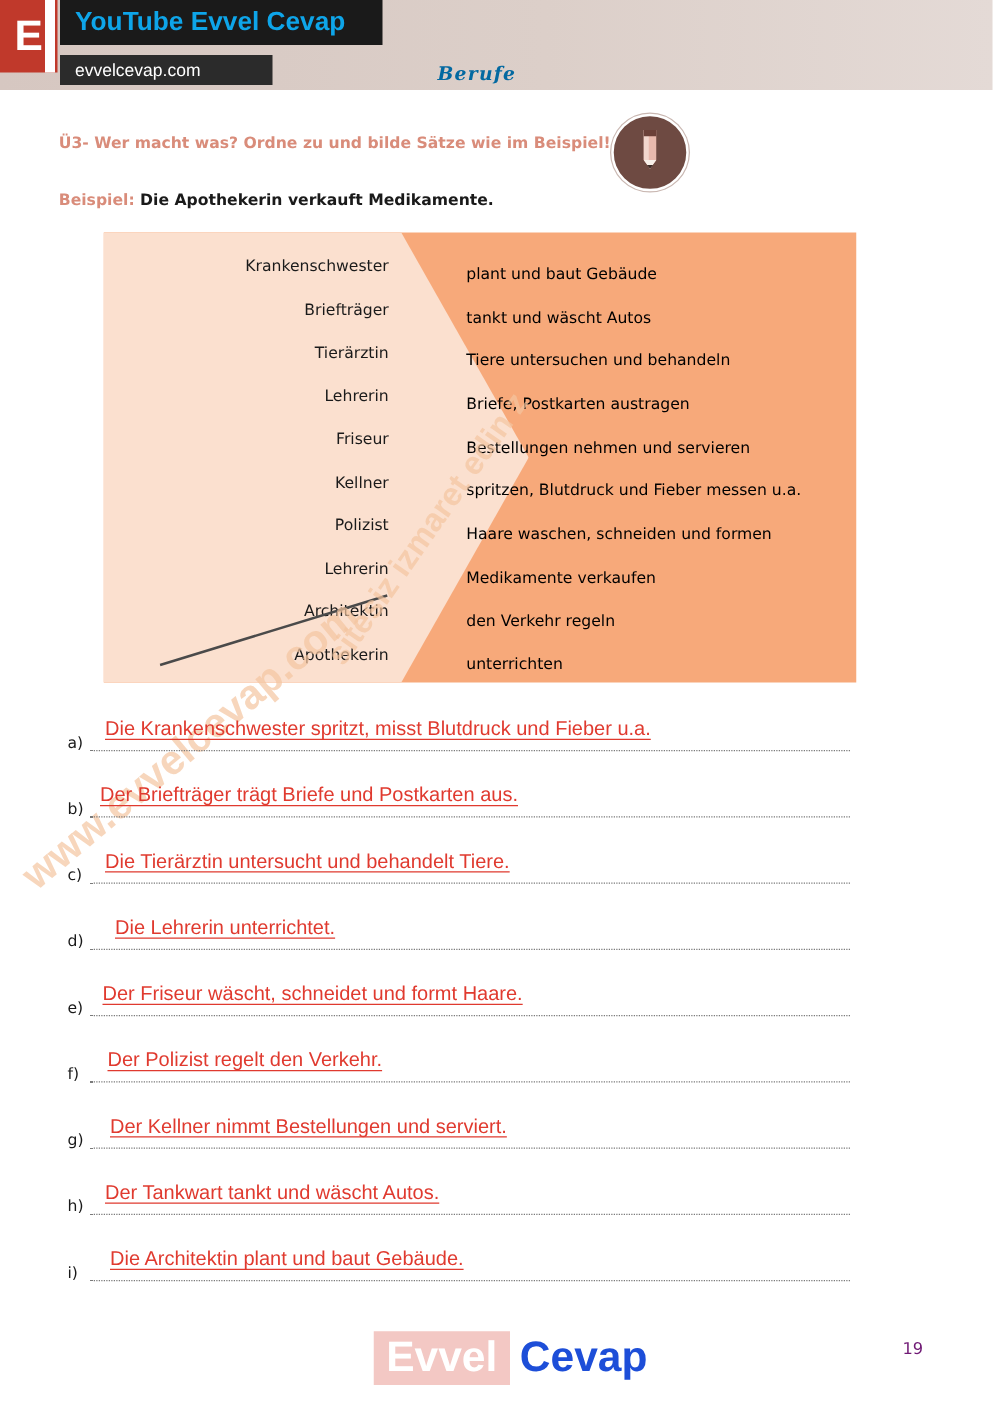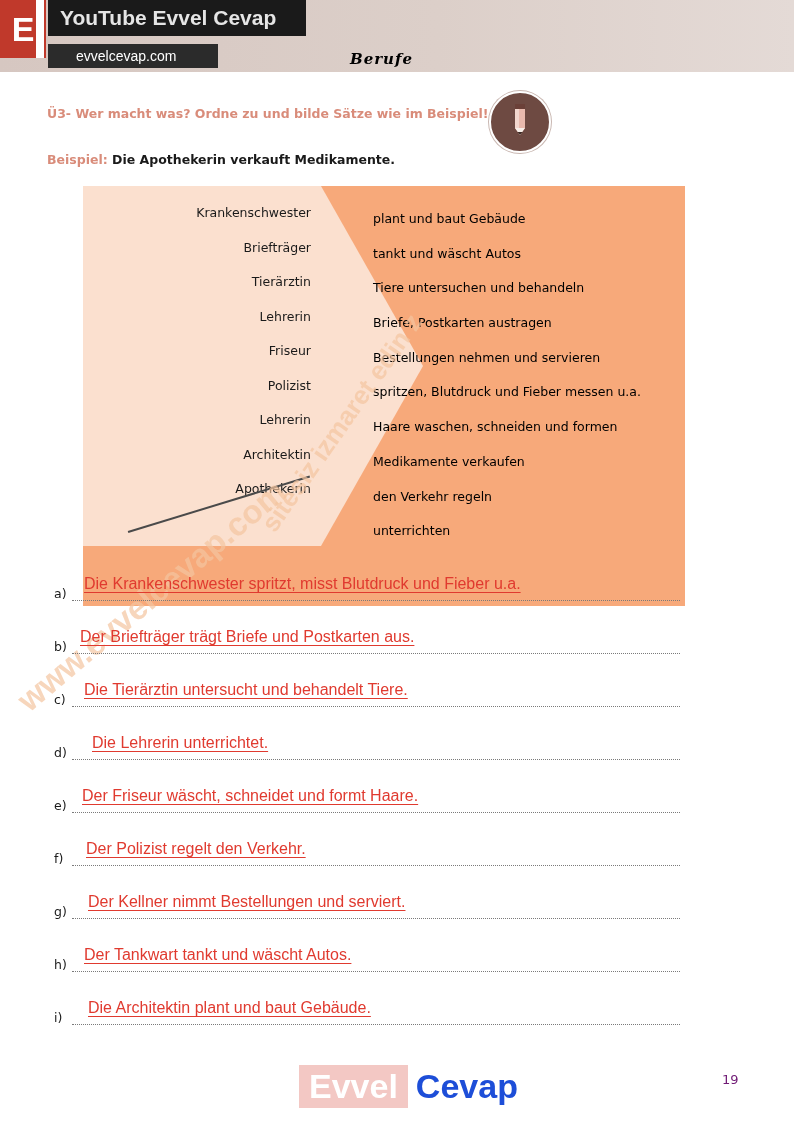--- a/index.html
+++ b/index.html
@@ -50,49 +50,49 @@
     position: absolute;
     left: 36px; top: 0;
     width: 8px; height: 58px;
     background: #ffffff;
   }
   .yt-title {
     position: absolute;
     left: 48px; top: 0;
     width: 258px; height: 36px;
     background: #1a1a1a;
-    color: #e5e5e5;
+    color: #0ea5e9;
     font-size: 21px;
     font-weight: bold;
     font-family: "Liberation Sans", sans-serif;
     display: flex;
     align-items: center;
     padding-left: 12px;
     box-sizing: border-box;
   }
   .site-title {
     position: absolute;
     left: 48px; top: 44px;
     width: 170px; height: 24px;
     background: #2b2b2b;
     color: #ffffff;
     font-size: 14px;
     font-family: "Liberation Sans", sans-serif;
     display: flex;
     align-items: center;
-    padding-left: 28px;
+    padding-left: 12px;
     box-sizing: border-box;
   }
   .header-topic {
     position: absolute;
     left: 350px; top: 50px;
     font-style: italic;
     font-weight: bold;
     font-size: 15px;
-    color: #000000;
+    color: #0369a1;
     letter-spacing: 1px;
     font-family: "DejaVu Serif", serif;
   }
 
   
   .instruction {
     position: absolute;
     left: 47px; top: 106px;
     font-size: 12.5px;
     color: #d98c7a;
@@ -123,21 +123,21 @@
     background: #6e4a42;
     border: 2px solid #ffffff;
     box-shadow: 0 0 0 1px #c9b7b1;
   }
   .pencil-badge svg { position: absolute; left: 15px; top: 11px; }
 
   
   .wordbox {
     position: absolute;
     left: 83px; top: 186px;
-    width: 602px; height: 420px;
+    width: 602px; height: 360px;
     background: #f7a97a;
     overflow: hidden;
   }
   .wordbox-left {
     position: absolute;
     left: 0; top: 0;
     width: 100%; height: 100%;
   }
   .wordbox-left-shape {
     position: absolute;
@@ -302,20 +302,21 @@
   <div class="wordbox-left">
     <div class="wordbox-left-shape"></div>
   </div>
 
   <div class="left-col">
     <div>Krankenschwester</div>
     <div>Briefträger</div>
     <div>Tierärztin</div>
     <div>Lehrerin</div>
     <div>Friseur</div>
+    <div>Kellner</div>
     <div>Polizist</div>
     <div>Lehrerin</div>
     <div>Architektin</div>
     <div>Apothekerin</div>
   </div>
 
   <div class="right-col">
     <div>plant und baut Gebäude</div>
     <div>tankt und wäscht Autos</div>
     <div>Tiere untersuchen und behandeln</div>

